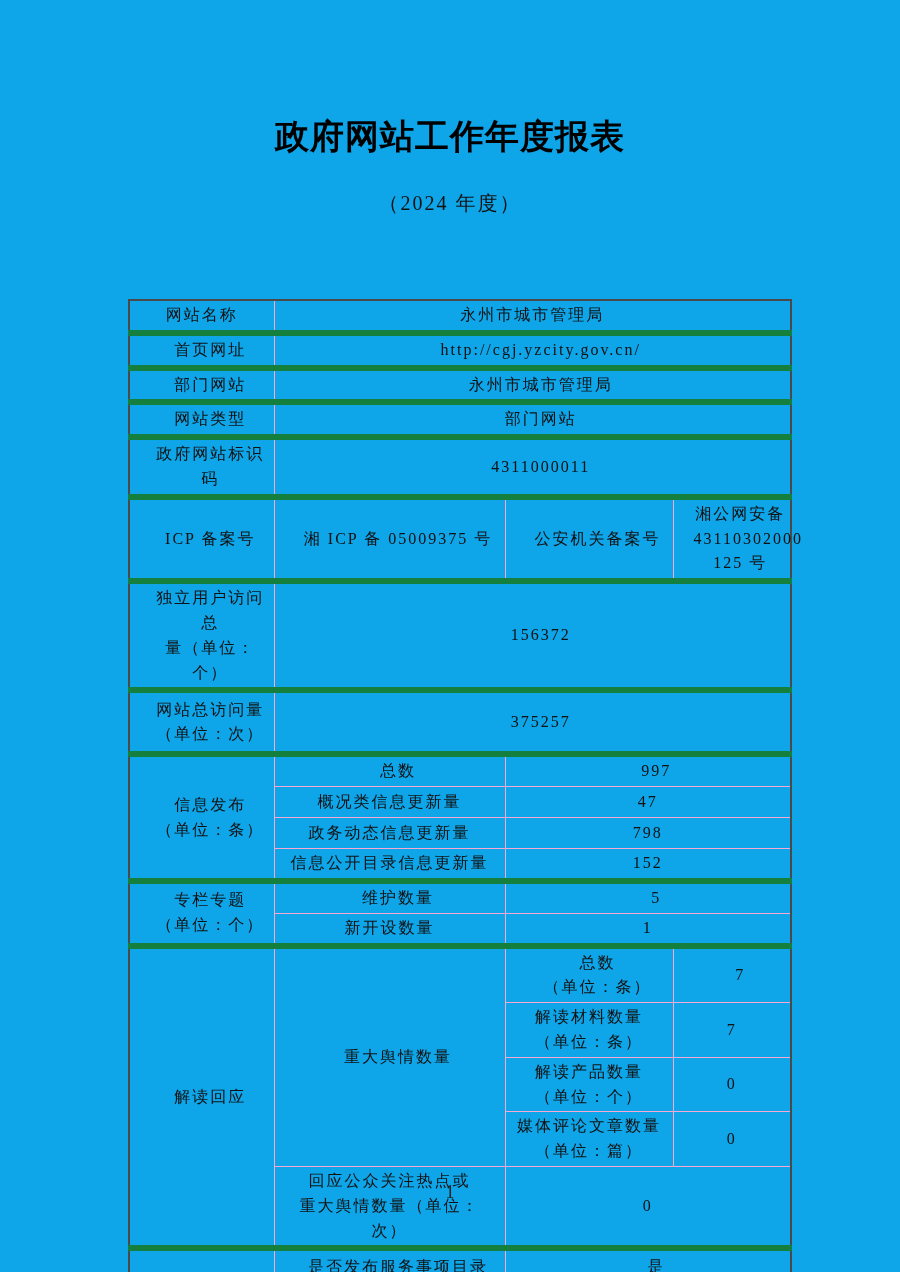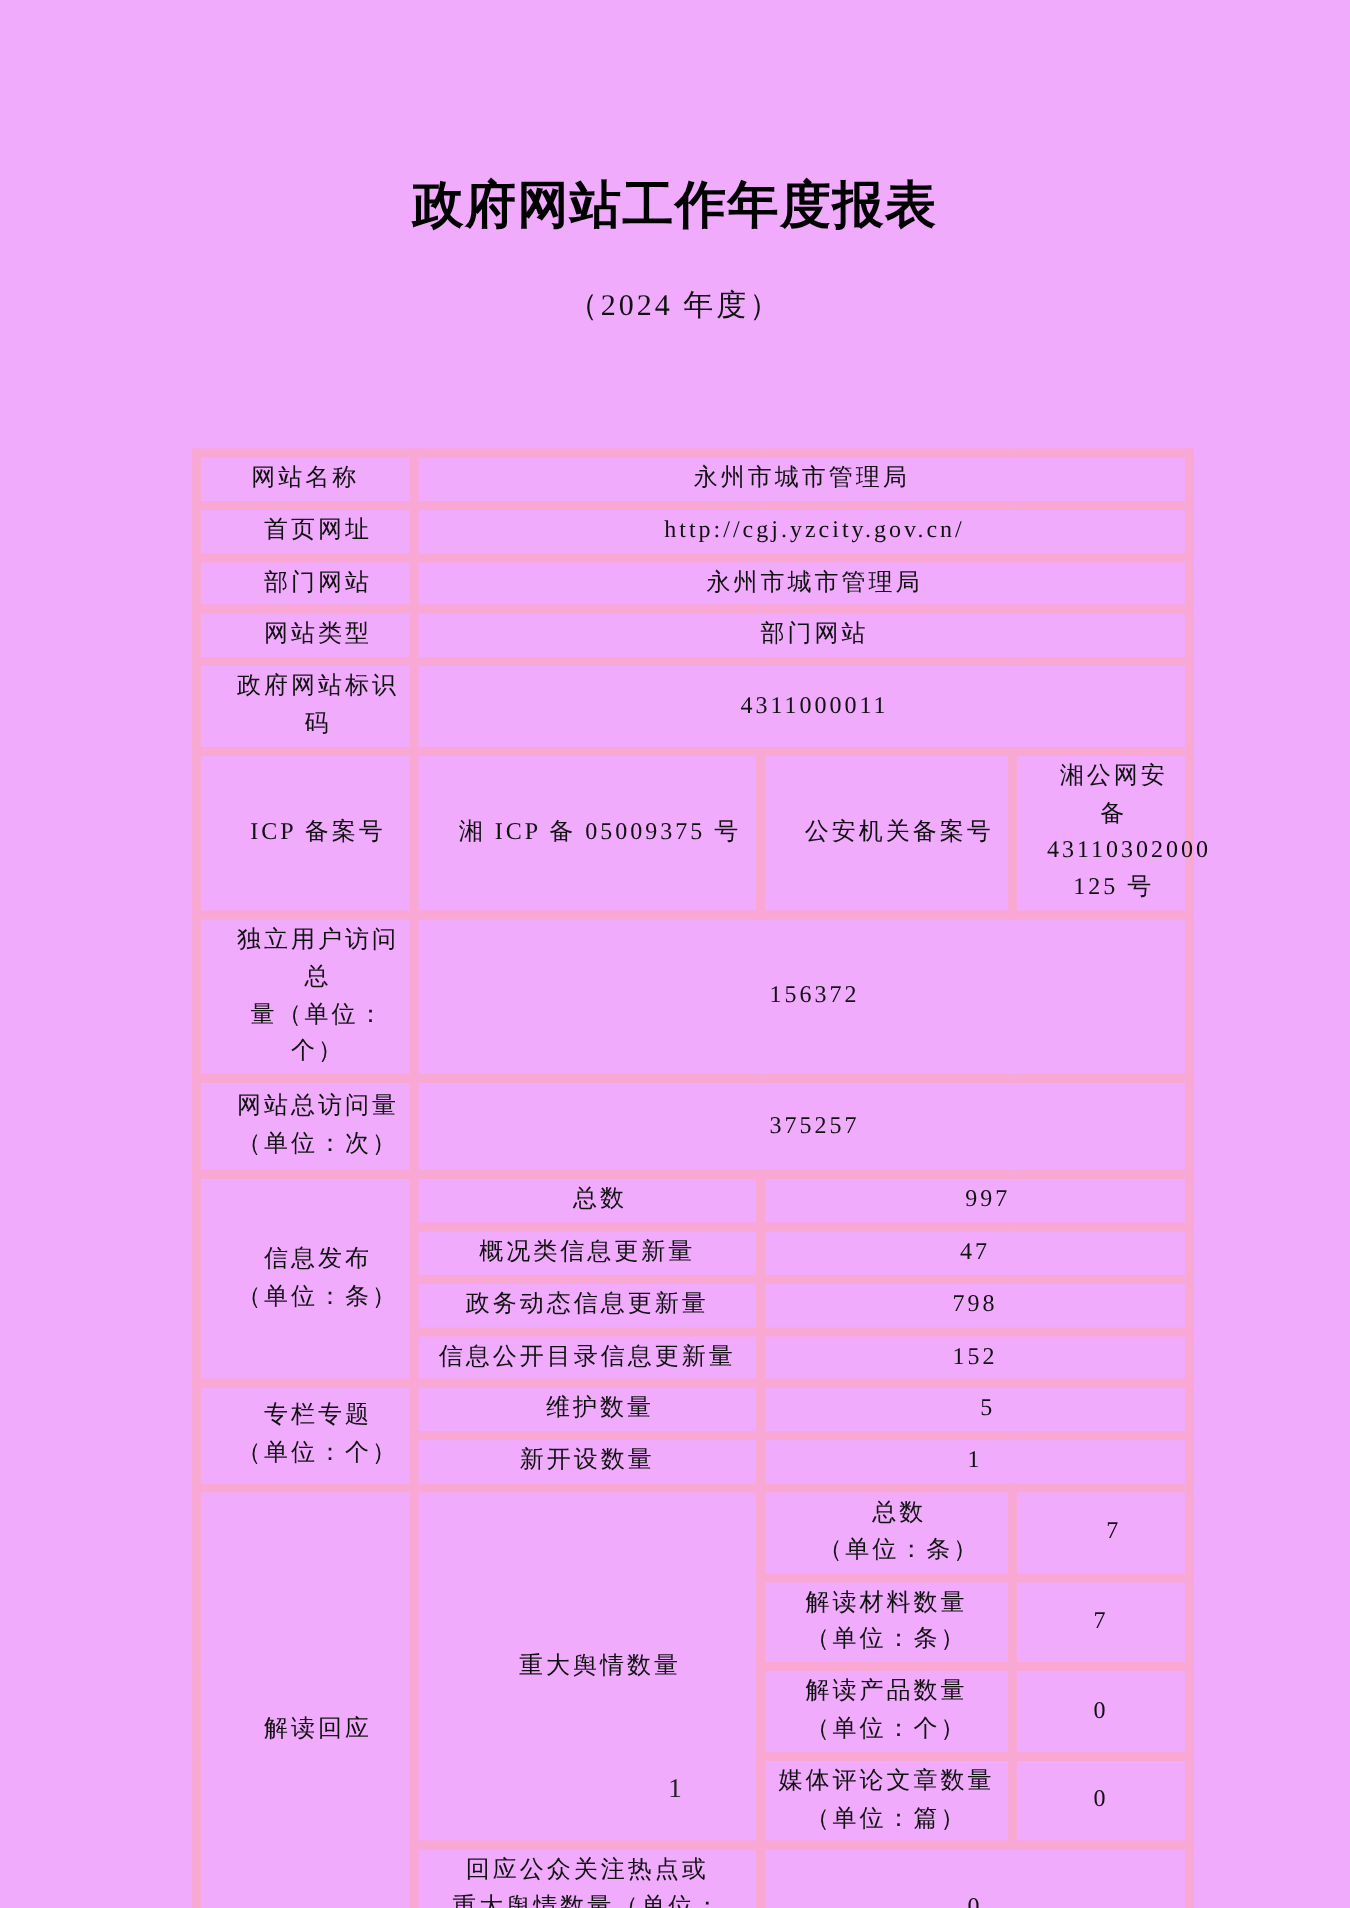--- a/index.html
+++ b/index.html
@@ -4,21 +4,21 @@
 <style>
   html, body { margin: 0; padding: 0; }
   body {
     width: 900px; height: 1272px;
     background: #ffffff;
     font-family: "Liberation Serif", "DejaVu Serif", serif;
     color: #1a1a1a;
     position: relative;
     overflow: hidden;
   }
-  .page { position: absolute; inset: 0; background: #f0abfc; }
+  .page { position: absolute; inset: 0; background: #0ea5e9; }
 
   .doc-title {
     position: absolute; top: 114px; left: 0; right: 0;
     text-align: center;
     font-family: "Liberation Sans", "DejaVu Sans", sans-serif;
     font-weight: 700; font-size: 34px; letter-spacing: 1px;
     color: #000000;
   }
   .doc-subtitle {
     position: absolute; top: 190px; left: 0; right: 0;
@@ -34,32 +34,32 @@
   }
 
   table.report {
     position: absolute; top: 299px; left: 128px;
     width: 662px;
     border-collapse: collapse;
     table-layout: fixed;
     border: 2px solid #4a4a4a;
   }
   table.report td {
-    border: 6px solid #f9a8d4;
+    border: 1px solid #f9a8d4;
     text-align: center;
     vertical-align: middle;
     font-size: 16px;
     padding: 2px 3px;
     white-space: pre-line;
     letter-spacing: 2px;
     line-height: 1.55;
     color: #111111;
   }
   
-  tr.tb > td { border-top: 4px solid #15803d; padding-left: 20px; }
+  tr.tb > td { border-top: 6px solid #15803d; padding-left: 20px; }
   
   td.c1 { border-right: 2px solid #5e5e5e; }
   td.num { letter-spacing: 1px; }
 
   .h32 { height: 32px; }  .h78 { height: 78px; }
   .h48 { height: 48px; }  .h64 { height: 64px; }
   .h31 { height: 31px; }  .h51 { height: 51px; }
   .h53 { height: 53px; }  .h79 { height: 79px; }
   .h35 { height: 37px; }
 

